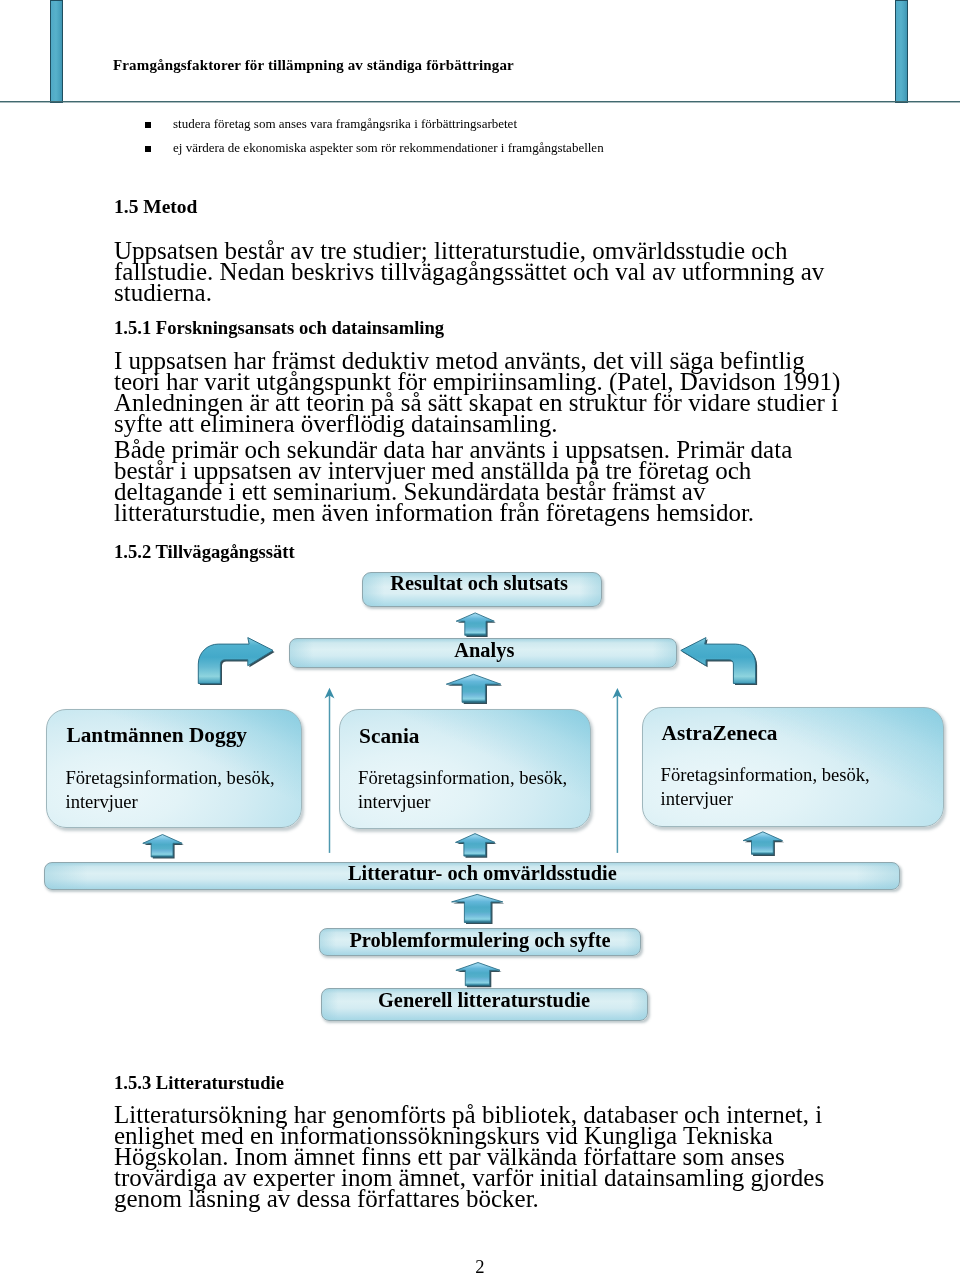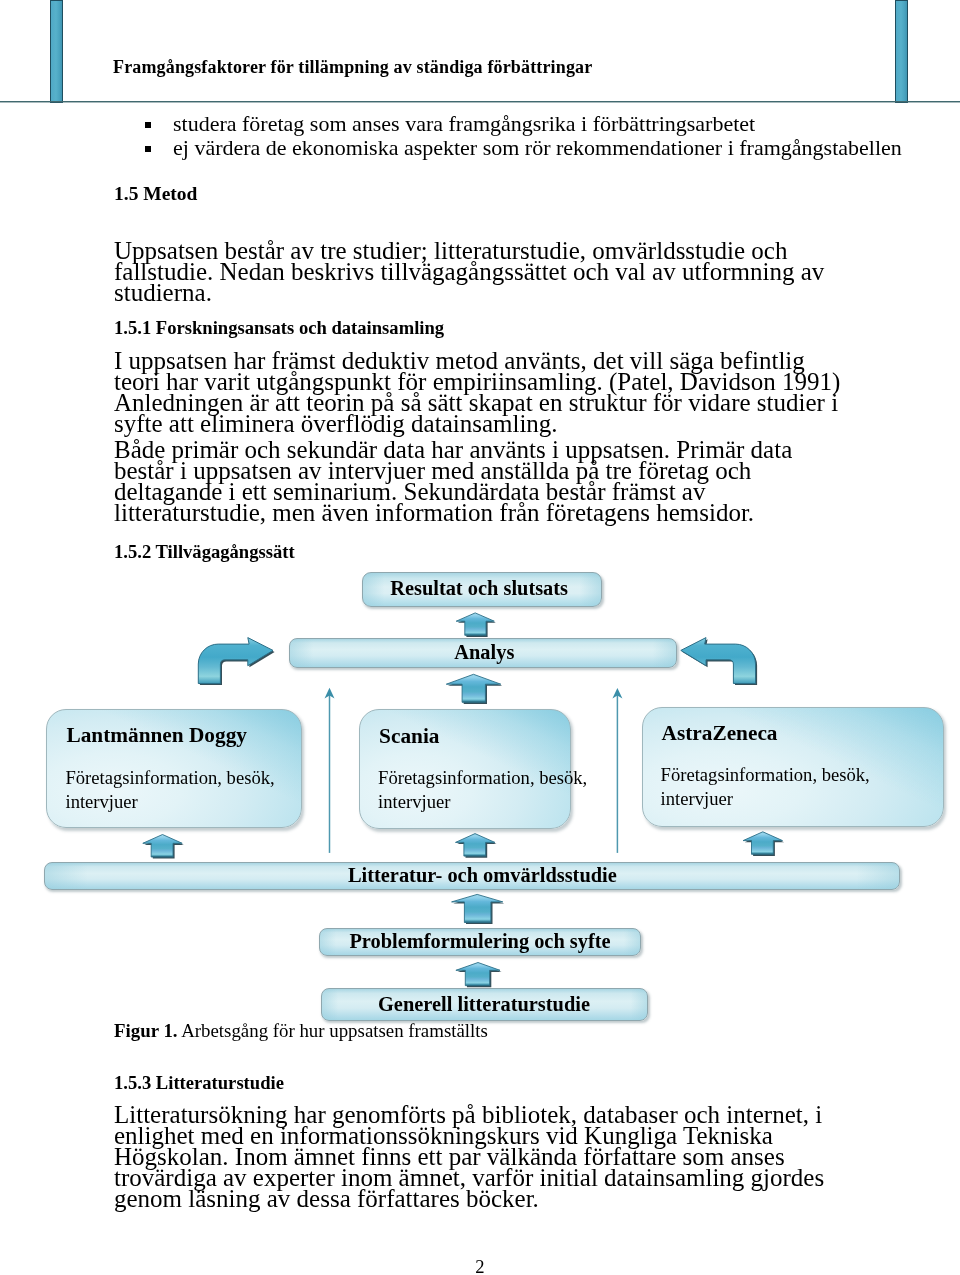--- a/index.html
+++ b/index.html
@@ -5,40 +5,40 @@
   html,body{margin:0;padding:0;background:#fff;}
   body{width:960px;height:1275px;font-family:"Liberation Serif",serif;color:#000;position:relative;overflow:hidden;
        -webkit-font-smoothing:antialiased;}
   .page{position:absolute;left:0;top:0;width:960px;height:1275px;}
   
   .hdr-bar{position:absolute;width:13px;background:linear-gradient(90deg,#50a9c6 0%,#57b1cb 45%,#4ba5c1 75%,#3f95b2 100%);
            border:1px solid #1F4E5F;box-sizing:border-box;}
   .hdr-bar-l{left:50px;top:0px;height:103px;}
   .hdr-bar-r{left:895px;top:0px;height:103px;}
   .hdr-rule{position:absolute;left:0px;top:101px;width:960px;height:1px;background:#41696f;box-shadow:0 1px 0 rgba(65,105,111,.45);}
-  .hdr-title{position:absolute;left:113px;top:57px;font-size:18px;font-weight:bold;letter-spacing:0.15px;white-space:nowrap;}
+  .hdr-title{position:absolute;left:113px;top:57px;font-size:15px;font-weight:bold;letter-spacing:0.15px;white-space:nowrap;}
   
   .bullet-row{position:absolute;left:0;width:960px;height:22px;}
   .bul{position:absolute;left:145px;top:9px;width:6px;height:6px;background:#000;}
-  .bul-txt{position:absolute;left:173px;top:0px;font-size:22px;line-height:22px;white-space:nowrap;}
+  .bul-txt{position:absolute;left:173px;top:0px;font-size:13px;line-height:22px;white-space:nowrap;}
   .para{position:absolute;font-size:25px;line-height:21px;text-align:left;}
   .h2{position:absolute;font-size:18.6px;font-weight:bold;white-space:nowrap;}
   .figcap{position:absolute;left:114px;top:1020.1px;font-size:18.85px;white-space:nowrap;}
   .figcap-lbl{font-weight:bold;}
   .pnum{position:absolute;left:0;top:1256px;width:960px;text-align:center;font-size:18.6px;}
   
   .figure{position:absolute;left:0;top:0;width:960px;height:1275px;}
   .fig-svg{position:absolute;left:0;top:0;pointer-events:none;}
   .ba{fill:url(#gArrow);stroke:#2b6e87;stroke-width:0.9;}
   .ba-sh{fill:#13303c;opacity:.85;}
   .ca{fill:url(#gCurve);stroke:#2b6e87;stroke-width:1;}
   .ca-sh{fill:#13303c;opacity:.85;}
   
   .nbox{position:absolute;box-sizing:border-box;border:1px solid #8fa7ae;
-        display:flex;align-items:center;justify-content:center;
+        display:flex;justify-content:center;
         box-shadow:1.5px 2px 2.5px rgba(60,90,100,.33);}
   .nbox-t{font-size:20.4px;font-weight:bold;white-space:nowrap;position:relative;top:-0.5px;}
   .nbox-result{left:361.8px;top:571.8px;width:240px;height:35px;border-radius:9px;
      background:linear-gradient(90deg,rgba(150,206,222,.55) 0%,rgba(150,206,222,0) 9%,rgba(150,206,222,0) 91%,rgba(150,206,222,.55) 100%),
                 linear-gradient(180deg,#a9d6e3 0%,#c9e7ee 16%,#ddf0f4 42%,#dbeff4 62%,#b9e1ec 88%,#a9d9e7 100%);}
   .nbox-analysis{left:288.8px;top:638.2px;width:388px;height:30px;border-radius:8px;
      background:linear-gradient(90deg,rgba(150,206,222,.5) 0%,rgba(150,206,222,0) 6%,rgba(150,206,222,0) 94%,rgba(150,206,222,.5) 100%),
                 linear-gradient(180deg,#a9d6e3 0%,#cfe9ef 14%,#dcf0f4 38%,#d3ecf2 60%,#b4ddea 88%,#a6d7e5 100%);}
   .nbox-lit{left:44.4px;top:861.8px;width:856px;height:28px;border-radius:8px;
      background:linear-gradient(90deg,rgba(150,206,222,.5) 0%,rgba(150,206,222,0) 5%,rgba(150,206,222,0) 95%,rgba(150,206,222,.5) 100%),
@@ -48,21 +48,21 @@
                 linear-gradient(180deg,#a9d6e3 0%,#cde8ef 14%,#dcf0f4 40%,#d4ecf2 62%,#b4ddea 88%,#a6d7e5 100%);}
   .nbox-gen{left:320.5px;top:988px;width:327px;height:33px;border-radius:8px;
      background:linear-gradient(90deg,rgba(150,206,222,.5) 0%,rgba(150,206,222,0) 5%,rgba(150,206,222,0) 95%,rgba(150,206,222,.5) 100%),
                 linear-gradient(180deg,#a9d6e3 0%,#cde8ef 14%,#dcf0f4 40%,#d4ecf2 62%,#b4ddea 88%,#a6d7e5 100%);}
   
   .cbox{position:absolute;box-sizing:border-box;border:1px solid #9fb7bd;border-radius:20px;
         box-shadow:2px 2.5px 3px rgba(60,90,100,.30);
         background:linear-gradient(205deg, rgba(126,200,222,.75) 0%, rgba(126,200,222,.30) 18%, rgba(126,200,222,0) 40%),
                    radial-gradient(135% 155% at 26% 68%, #ecf7fa 0%, #e2f3f7 20%, #d3ecf3 38%, #c0e5ef 54%, #abdcea 70%, #97d3e6 86%, #8ecfe3 100%);padding-left:24px;}
   .cbox1{left:46.4px;top:709.3px;width:256px;height:119px;}
-  .cbox2{left:359px;top:709.4px;width:212px;height:120px;}
+  .cbox2{left:339px;top:709.4px;width:252px;height:120px;}
   .cbox3{left:641.5px;top:706.5px;width:302px;height:120.5px;}
   .cbox-title{position:absolute;left:19.1px;top:13.2px;font-size:21.3px;font-weight:bold;white-space:nowrap;}
   .cbox-txt{position:absolute;left:18.1px;top:55.5px;width:215px;font-size:18.6px;line-height:24.25px;}
 </style>
 </head>
 <body>
 
 <div class="page">
 
   <div class="hdr-bar hdr-bar-l"></div>
@@ -74,21 +74,21 @@
     <div class="bullet-row" style="top:113.3px">
       <span class="bul"></span>
       <span class="bul-txt">studera företag som anses vara framgångsrika i förbättringsarbetet</span>
     </div>
     <div class="bullet-row" style="top:137.1px">
       <span class="bul"></span>
       <span class="bul-txt">ej värdera de ekonomiska aspekter som rör rekommendationer i framgångstabellen</span>
     </div>
   </div>
 
-  <div class="h2" style="left:114px;top:183px;font-size:19.5px">1.5 Metod</div>
+  <div class="h2" style="left:114px;top:196px;font-size:19.5px">1.5 Metod</div>
   <div class="para" style="left:114px;top:239.8px;width:733px">Uppsatsen består av tre studier; litteraturstudie, omvärldsstudie och fallstudie. Nedan beskrivs tillvägagångssättet och val av utformning av studierna.</div>
 
   <div class="h2" style="left:114px;top:317.4px">1.5.1 Forskningsansats och datainsamling</div>
   <div class="para" style="left:114px;top:350.3px;width:733px">I uppsatsen har främst deduktiv metod använts, det vill säga befintlig teori har varit utgångspunkt för empiriinsamling. (Patel, Davidson 1991) Anledningen är att teorin på så sätt skapat en struktur för vidare studier i syfte att eliminera överflödig datainsamling.</div>
   <div class="para" style="left:114px;top:439px;width:733px">Både primär och sekundär data har använts i uppsatsen. Primär data består i uppsatsen av intervjuer med anställda på tre företag och deltagande i ett seminarium. Sekundärdata består främst av litteraturstudie, men även information från företagens hemsidor.</div>
 
   <div class="h2" style="left:114px;top:540.6px">1.5.2 Tillvägagångssätt</div>
 
   <div class="figure">
 
@@ -187,23 +187,19 @@
     <div class="cbox cbox2">
       <div class="cbox-title">Scania</div>
       <div class="cbox-txt">Företagsinformation, besök, intervjuer</div>
     </div>
     <div class="cbox cbox3">
       <div class="cbox-title">AstraZeneca</div>
       <div class="cbox-txt">Företagsinformation, besök, intervjuer</div>
     </div>
   </div>
 
-  <div class="figcap">
-    <span class="figcap-lbl">Figur 1.</span>
-    <span class="figcap-txt">Arbetsgång för hur uppsatsen framställts</span>
-  </div>
 
   <div class="h2" style="left:114px;top:1071.7px">1.5.3 Litteraturstudie</div>
   <div class="para" style="left:114px;top:1104px;width:733px">Litteratursökning har genomförts på bibliotek, databaser och internet, i enlighet med en informationssökningskurs vid Kungliga Tekniska Högskolan. Inom ämnet finns ett par välkända författare som anses trovärdiga av experter inom ämnet, varför initial datainsamling gjordes genom läsning av dessa författares böcker.</div>
 
   <div class="pnum">2</div>
 
 </div>
 
 </body></html>

